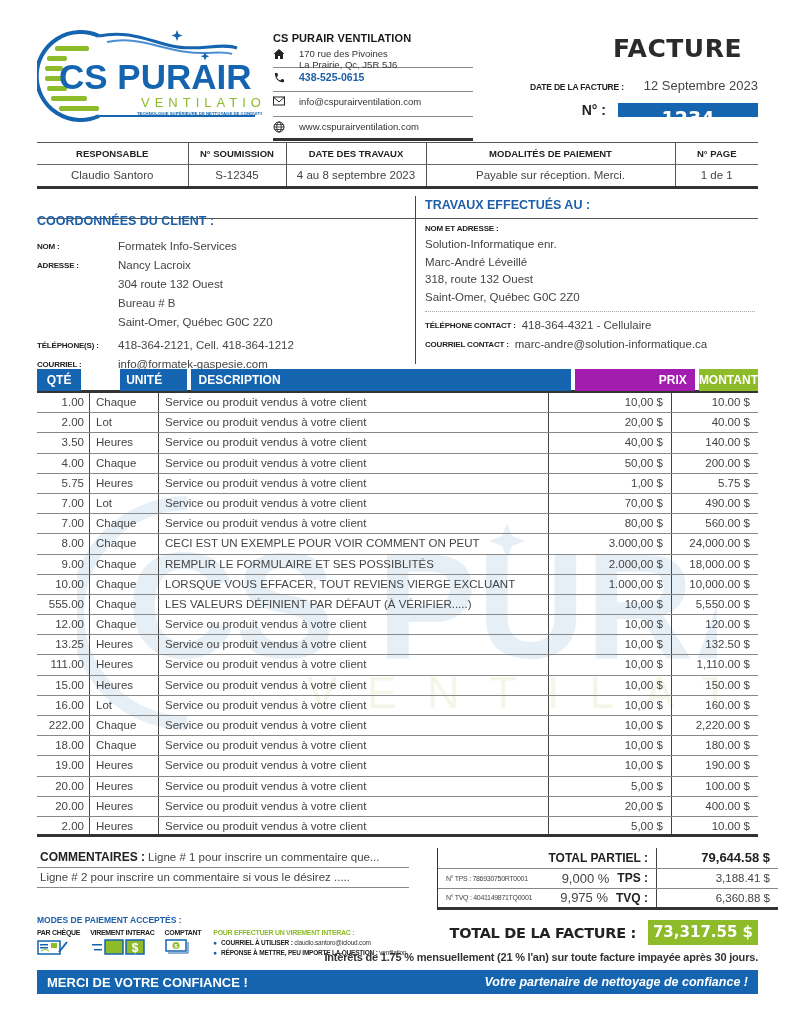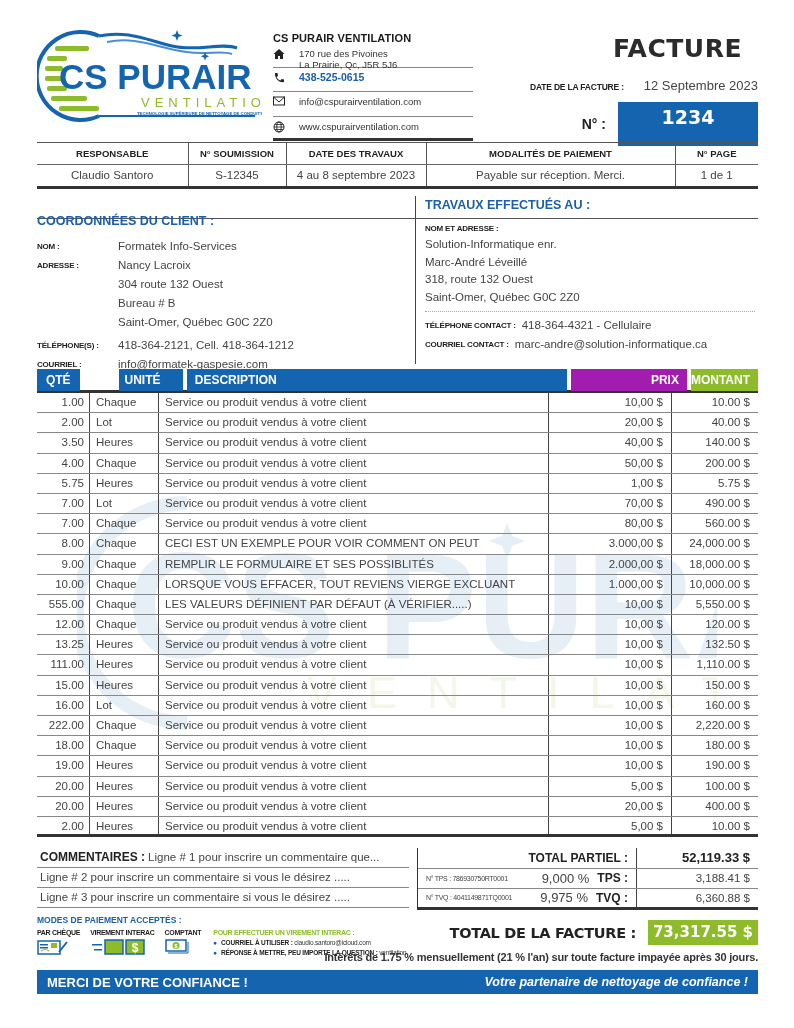--- a/index.html
+++ b/index.html
@@ -16,21 +16,21 @@
   .company .row .ic { width: 14px; height: 12px; margin-right: 12px; flex: none; color: #222; font-size: 11px; line-height: 12px; }
   .company .row .tx { font-size: 9.5px; line-height: 11px; color: #333; }
   .company .row .tx.phone { color: #1c5fa8; font-weight: bold; font-size: 10.5px; }
 
   .facture-title { position: absolute; right: 16px; top: 34px; font-size: 25px; font-weight: 900; color: #2b2b2b; letter-spacing: 0.5px; font-family: "DejaVu Sans", sans-serif; }
   .date-row { position: absolute; right: 0; top: 78px; display: flex; align-items: baseline; }
   .date-row .lbl { font-size: 8.5px; font-weight: bold; color: #222; margin-right: 20px; letter-spacing: -0.2px; padding-left: 21px; }
   .date-row .val { font-size: 13px; color: #444; }
   .num-row { position: absolute; right: 0; top: 102px; display: flex; align-items: center; }
   .num-row .lbl { font-size: 14px; font-weight: bold; color: #222; margin-right: 12px; }
-  .num-row .val { background: #1564b0; color: #fff; font-weight: bold; font-size: 19px; width: 140px; height: 44px; text-align: center; line-height: 30px; font-family: "DejaVu Sans", sans-serif; }
+  .num-row .val { background: #1564b0; color: #fff; font-weight: bold; font-size: 19px; width: 140px; height: 14px; text-align: center; line-height: 30px; font-family: "DejaVu Sans", sans-serif; }
 
   
   .info { position: absolute; top: 142px; left: 0; width: 721px; border-top: 1.5px solid #555; border-bottom: 3px solid #333; }
   .info table { width: 100%; border-collapse: collapse; }
   .info th { font-size: 9.5px; font-weight: bold; color: #222; height: 21px; border-bottom: 1px solid #666; }
   .info td { font-size: 11.5px; color: #444; height: 22px; text-align: center; }
   .info th + th, .info td + td { border-left: 1px solid #555; }
 
   
   .sect-title { font-size: 12.5px; font-weight: bold; color: #1c5fa8; height: 20px; line-height: 18px; }
@@ -48,39 +48,39 @@
   .work .kv2 .k { font-size: 8px; font-weight: bold; color: #222; margin-right: 6px; letter-spacing: -0.2px; white-space: nowrap; }
 
   
   .items { position: absolute; top: 369px; left: 0; width: 721px; }
   .items .head { display: flex; height: 24px; border-bottom: 3px solid #333; }
   .items .head div { color: #fff; font-weight: bold; font-size: 12px; line-height: 23px; margin-right: 4px; height: 22px; }
   .items .head .h-qte { background: #1564b0; width: 46px; text-align: center; }
   .items .head .h-unite { background: #1564b0; width: 69px; padding-left: 6px; margin-left: 35px; }
   .items .head .h-desc { background: #1564b0; width: 380px; padding-left: 8px; flex: none; }
   .items .head .h-prix { background: #a21caf; width: 125px; text-align: right; padding-right: 8px; }
-  .items .head .h-montant { background: #8dbb2a; width: 85px; text-align: right; padding-right: 8px; margin-right: 0; flex: 1; }
+  .items .head .h-montant { background: #8dbb2a; width: 85px; text-align: right; padding-right: 0; margin-right: 0; flex: 1; }
 
   .rows { position: relative; }
   .wm { position: absolute; left: 40px; top: 90px; width: 640px; height: 260px; pointer-events: none; opacity: 0.1; }
   .row { display: flex; height: 20.2px; border-bottom: 1.5px solid #888; font-size: 11.5px; color: #444; line-height: 19px; position: relative; }
   .row:last-child { border-bottom: 3px solid #333; }
   .row div { height: 100%; }
   .row .c-qte { width: 52px; text-align: right; padding-right: 5px; }
   .row .c-unite { width: 69px; border-left: 1.5px solid #444; padding-left: 6px; }
   .row .c-desc { width: 390px; border-left: 1.5px solid #444; padding-left: 6px; white-space: nowrap; overflow: hidden; }
   .row .c-prix { width: 123px; border-left: 1.5px solid #444; text-align: right; padding-right: 8px; }
   .row .c-montant { flex: 1; border-left: 1.5px solid #444; text-align: right; padding-right: 8px; }
 
   
   .comments { position: absolute; top: 848px; left: 0; width: 372px; }
   .comments .cl { font-size: 11.5px; color: #444; height: 20px; line-height: 19px; border-bottom: 1.5px solid #888; padding-left: 3px; }
   .comments .cl b { color: #222; font-size: 12px; margin-right: 3px; }
 
-  .totals { position: absolute; top: 848px; left: 380px; width: 341px; border-left: 1.5px solid #333; }
+  .totals { position: absolute; top: 848px; left: 400px; width: 341px; border-left: 1.5px solid #333; }
   .tr { display: flex; height: 20.5px; border-bottom: 1.5px solid #888; align-items: center; }
   .tr.last { border-bottom: 3px solid #333; }
   .tr .tl { width: 218px; text-align: right; padding-right: 8px; font-size: 12px; font-weight: bold; color: #222; display: flex; justify-content: flex-end; align-items: center; }
   .tr .tv { flex: 1; border-left: 1.5px solid #444; text-align: right; padding-right: 8px; font-size: 11.5px; color: #444; height: 100%; line-height: 19px; }
   .tr .tv.bold { font-weight: bold; font-size: 13px; color: #222; }
   .tr .taxno { font-size: 7px; color: #444; font-weight: normal; margin-right: auto; padding-left: 8px; letter-spacing: -0.3px; }
   .tr .rate { font-size: 13px; color: #444; font-weight: normal; margin-right: 8px; }
 
   .grand { position: absolute; top: 920px; left: 380px; width: 341px; display: flex; align-items: center; justify-content: flex-end; }
   .grand .gl { font-size: 14.5px; font-weight: bold; color: #222; margin-right: 12px; font-family: "DejaVu Sans", sans-serif; letter-spacing: -0.3px; }
@@ -434,27 +434,26 @@
           <div class="c-desc">Service ou produit vendus à votre client</div>
           <div class="c-prix">5,00 $</div>
           <div class="c-montant">10.00 $</div>
         </div>
       </div>
   </div>
 
   <div class="comments">
     <div class="cl"><b>COMMENTAIRES :</b><span>Ligne # 1 pour inscrire un commentaire que...</span></div>
     <div class="cl">Ligne # 2 pour inscrire un commentaire si vous le désirez .....</div>
-    <div class="cl">Ligne # 3 pour inscrire un commentaire si vous le désirez .....</div>
   </div>
 
   <div class="totals">
     <div class="tr">
       <div class="tl">TOTAL PARTIEL :</div>
-      <div class="tv bold">52,119.33 $</div>
+      <div class="tv bold">79,644.58 $</div>
     </div>
     <div class="tr">
       <div class="tl">
         <span class="taxno">N° TPS : 786930750RT0001</span>
         <span class="rate">9,000 %</span>
         <span>TPS :</span>
       </div>
       <div class="tv">3,188.41 $</div>
     </div>
     <div class="tr last">

